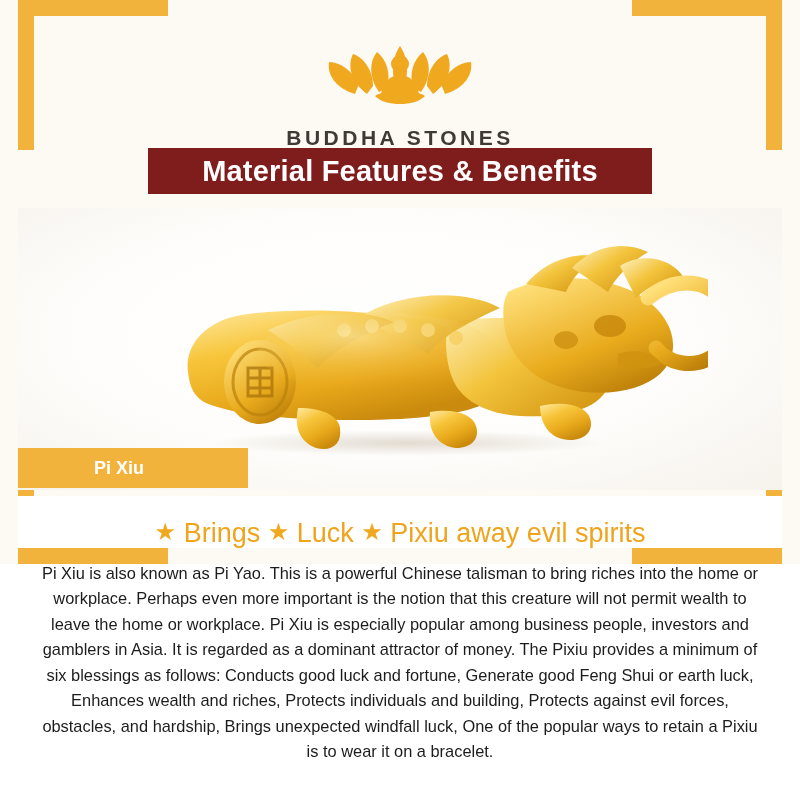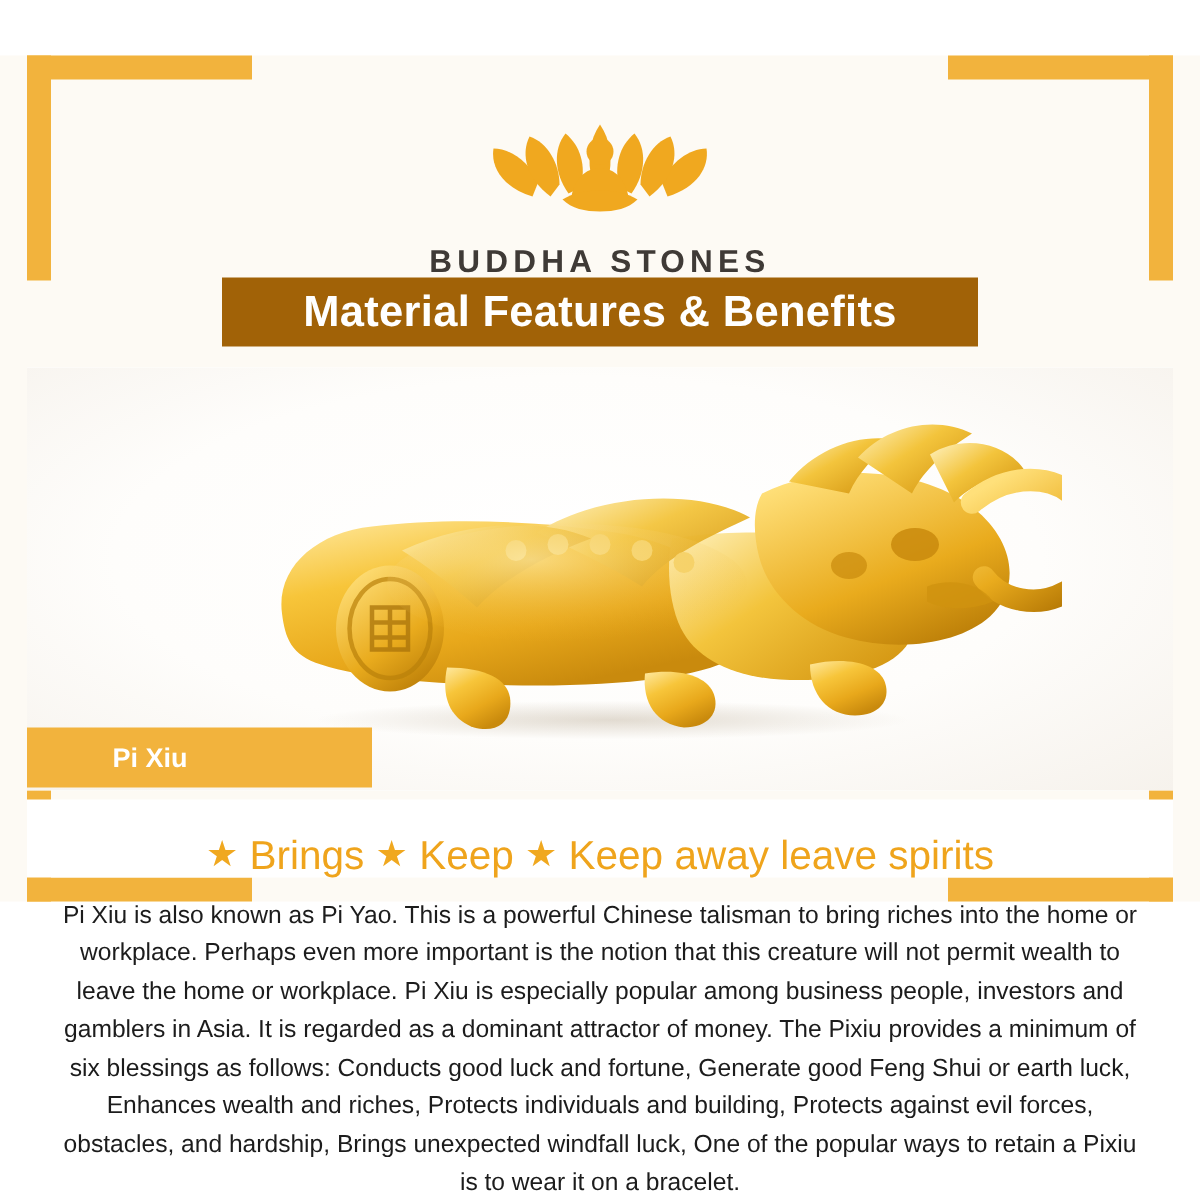--- a/index.html
+++ b/index.html
@@ -13,21 +13,20 @@
     background: #ffffff;
     overflow: hidden;
   }
 
   .page {
     position: relative;
     width: 800px;
     height: 564px;
     background: #fdfaf4;
     box-sizing: border-box;
-    margin-top: 37px;
   }
 
   
   .corner {
     position: absolute;
     background: #f2b33d;
   }
   .corner-tl-h { top: 0; left: 18px; width: 150px; height: 16px; }
   .corner-tl-v { top: 0; left: 18px; width: 16px; height: 150px; }
   .corner-tr-h { top: 0; right: 18px; width: 150px; height: 16px; }
@@ -60,21 +59,21 @@
     font-weight: bold;
   }
 
   
   .title-banner {
     position: absolute;
     top: 148px;
     left: 148px;
     width: 504px;
     height: 46px;
-    background: #a16207;
+    background: #7f1d1d;
     display: flex;
     align-items: center;
     justify-content: center;
   }
   .title-banner .title-text {
     color: #ffffff;
     font-size: 29px;
     font-weight: bold;
     letter-spacing: 0.2px;
   }
@@ -119,21 +118,21 @@
     width: 230px;
     height: 40px;
     background: #f2b33d;
     display: flex;
     align-items: center;
   }
   .caption-bar .caption-text {
     color: #ffffff;
     font-size: 18px;
     font-weight: bold;
-    padding-left: 57px;
+    padding-left: 76px;
   }
 
   
   .body-section {
     position: absolute;
     top: 496px;
     left: 18px;
     width: 764px;
     bottom: 16px;
     background: #ffffff;
@@ -289,20 +288,20 @@
 
   <div class="caption-bar">
     <span class="caption-text">Pi Xiu</span>
   </div>
 
   <div class="body-section">
     <div class="benefits-line">
       <span class="star">★</span>
       <span class="word">Brings</span>
       <span class="star">★</span>
-      <span class="word">Keep</span>
+      <span class="word">Luck</span>
       <span class="star">★</span>
-      <span class="word">Keep away leave spirits</span>
+      <span class="word">Pixiu away evil spirits</span>
     </div>
     <p class="body-text">Pi Xiu is also known as Pi Yao. This is a powerful Chinese talisman to bring riches into the home or workplace. Perhaps even more important is the notion that this creature will not permit wealth to leave the home or workplace. Pi Xiu is especially popular among business people, investors and gamblers in Asia. It is regarded as a dominant attractor of money. The Pixiu provides a minimum of six blessings as follows: Conducts good luck and fortune, Generate good Feng Shui or earth luck, Enhances wealth and riches, Protects individuals and building, Protects against evil forces, obstacles, and hardship, Brings unexpected windfall luck, One of the popular ways to retain a Pixiu is to wear it on a bracelet.</p>
   </div>
 
 </div>
 
 </body></html>

